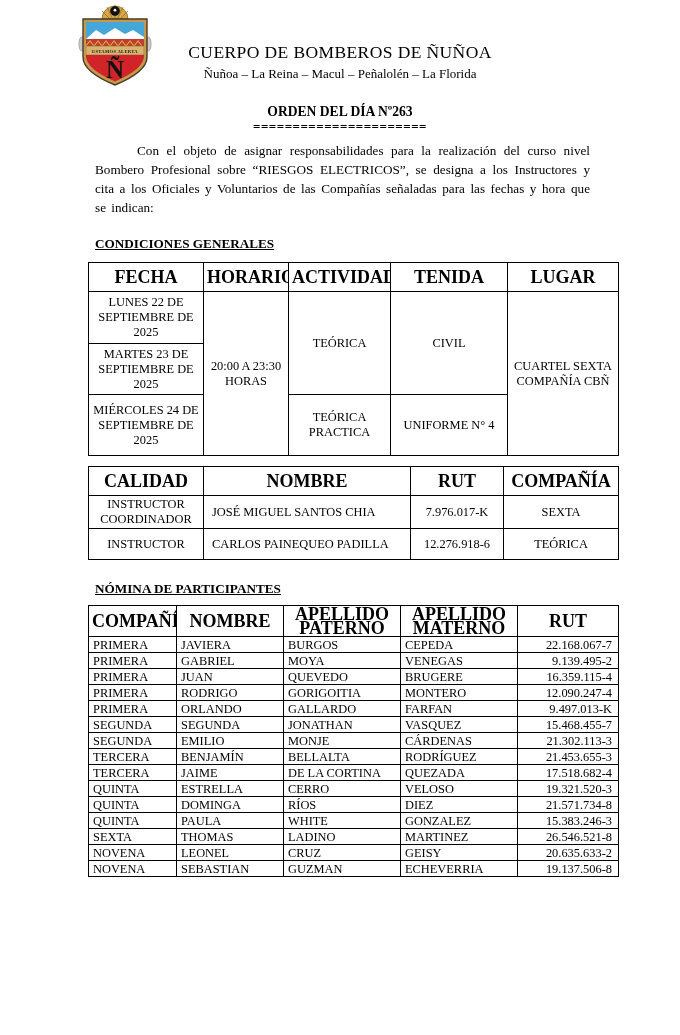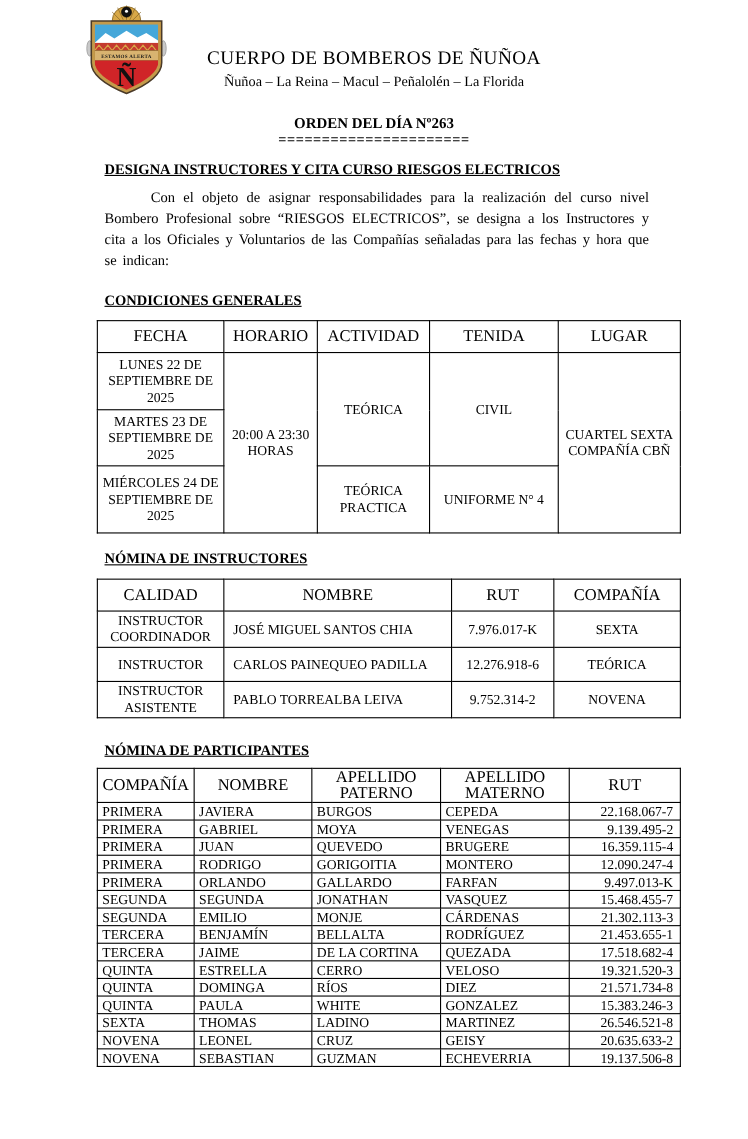--- a/index.html
+++ b/index.html
@@ -28,21 +28,21 @@
   .h-part  { margin-top:21px; }
   
   .tbl {
     border-collapse:collapse; table-layout:fixed;
     margin-left:88px; width:530px; font-size:12.4px;
   }
   .tbl th, .tbl td {
     border:1px solid #000; text-align:center; vertical-align:middle;
     padding:1px 3px; overflow:hidden;
   }
-  .tbl th { font-weight:normal; font-size:15px; height:26px; line-height:14px; }
+  .tbl th { font-weight:bold; font-size:18px; height:26px; line-height:14px; }
   .cond { margin-top:10px; }
   .cond td { line-height:15px; }
   .cond tr.r1 { height:52px; }
   .cond tr.r2 { height:51px; }
   .cond tr.r3 { height:61px; }
   .instr { margin-top:10px; }
   .instr td { height:28px; line-height:15px; }
   .instr td.left { text-align:left; padding-left:8px; }
   .part { margin-top:8px; }
   .part td { height:15px; line-height:14px; padding:0 4px; text-align:left; }
@@ -80,21 +80,20 @@
       </g>
     </svg>
     <div class="header-text">
       <div class="org-name">CUERPO DE BOMBEROS DE ÑUÑOA</div>
       <div class="communes">Ñuñoa – La Reina – Macul – Peñalolén – La Florida</div>
     </div>
   </header>
 
   <div class="order-title">ORDEN DEL DÍA Nº263</div>
   <div class="divider">======================</div>
-  <div class="subject">DESIGNA INSTRUCTORES Y CITA CURSO RIESGOS ELECTRICOS</div>
   <p class="intro">Con el objeto de asignar responsabilidades para la realización del curso nivel Bombero Profesional sobre “RIESGOS ELECTRICOS”, se designa a los Instructores y cita a los Oficiales y Voluntarios de las Compañías señaladas para las fechas y hora que se indican:</p>
 
   <div class="heading h-cond">CONDICIONES GENERALES</div>
 
   <table class="tbl cond">
     <colgroup>
       <col style="width:115px">
         <col style="width:85px">
         <col style="width:102px">
         <col style="width:117px">
@@ -121,21 +120,20 @@
         <td>MARTES 23 DE SEPTIEMBRE DE 2025</td>
       </tr>
       <tr class="r3">
         <td>MIÉRCOLES 24 DE SEPTIEMBRE DE 2025</td>
         <td>TEÓRICA PRACTICA</td>
         <td>UNIFORME N° 4</td>
       </tr>
     </tbody>
   </table>
 
-  <div class="heading h-instr">NÓMINA DE INSTRUCTORES</div>
 
   <table class="tbl instr">
     <colgroup>
       <col style="width:115px">
         <col style="width:207px">
         <col style="width:93px">
         <col style="width:115px">
     </colgroup>
     <thead>
       <tr>
@@ -150,26 +148,20 @@
           <td>INSTRUCTOR COORDINADOR</td>
           <td class="left">JOSÉ MIGUEL SANTOS CHIA</td>
           <td>7.976.017-K</td>
           <td>SEXTA</td>
         </tr>
         <tr>
           <td>INSTRUCTOR</td>
           <td class="left">CARLOS PAINEQUEO PADILLA</td>
           <td>12.276.918-6</td>
           <td>TEÓRICA</td>
-        </tr>
-        <tr>
-          <td>INSTRUCTOR ASISTENTE</td>
-          <td class="left">PABLO TORREALBA LEIVA</td>
-          <td>9.752.314-2</td>
-          <td>NOVENA</td>
         </tr>
       </tbody>
   </table>
 
   <div class="heading h-part">NÓMINA DE PARTICIPANTES</div>
 
   <table class="tbl part">
     <colgroup>
       <col style="width:88px">
         <col style="width:107px">
@@ -234,21 +226,21 @@
           <td>EMILIO</td>
           <td>MONJE</td>
           <td>CÁRDENAS</td>
           <td class="num">21.302.113-3</td>
         </tr>
         <tr>
           <td>TERCERA</td>
           <td>BENJAMÍN</td>
           <td>BELLALTA</td>
           <td>RODRÍGUEZ</td>
-          <td class="num">21.453.655-1</td>
+          <td class="num">21.453.655-3</td>
         </tr>
         <tr>
           <td>TERCERA</td>
           <td>JAIME</td>
           <td>DE LA CORTINA</td>
           <td>QUEZADA</td>
           <td class="num">17.518.682-4</td>
         </tr>
         <tr>
           <td>QUINTA</td>

